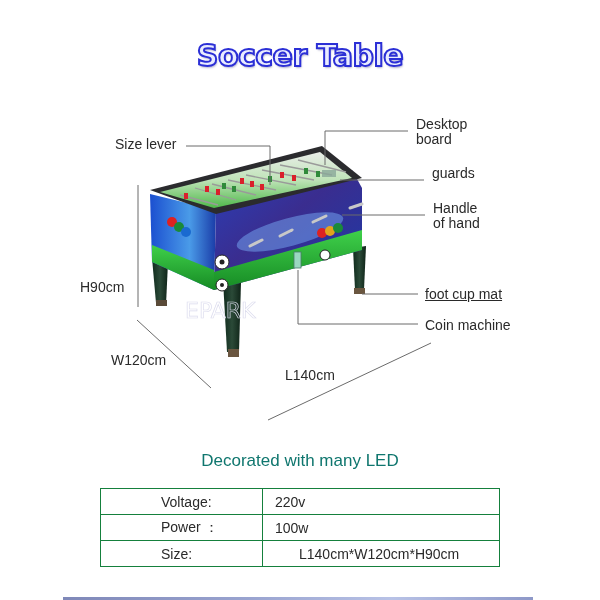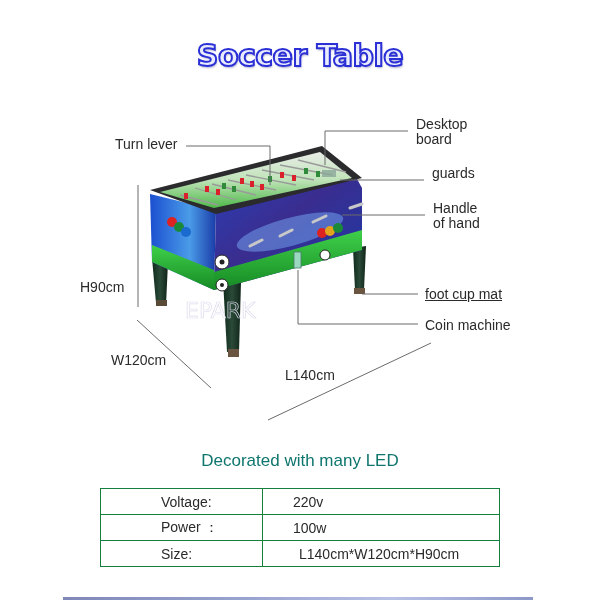--- a/index.html
+++ b/index.html
@@ -13,21 +13,21 @@
   }
   .label { position: absolute; font-size: 14px; color: #2a2a2a; line-height: 15px; white-space: nowrap; }
   .stage { position: absolute; left: 0; top: 0; width: 600px; height: 600px; }
   .subtitle { position: absolute; left: 0; top: 451px; width: 600px; text-align: center; font-size: 17px; color: #0f766e; }
   table.specs {
     position: absolute; left: 100px; top: 488px; width: 400px; border-collapse: collapse;
     font-size: 14px; color: #2a2a2a;
   }
   table.specs td { border: 1px solid #15803d; height: 25px; padding: 0; }
   table.specs td.k { width: 162px; padding-left: 60px; box-sizing: border-box; }
-  table.specs td.v { padding-left: 30px; }
+  table.specs td.v { padding-left: 12px; }
   table.specs tr:last-child td.v { padding-left: 36px; }
   .bottom-bar {
     position: absolute; left: 63px; top: 597px; width: 470px; height: 3px;
     background: linear-gradient(90deg, #7f88b8, #9aa4d0 40%, #b8c2e6 70%, #8e98c8);
   }
 </style>
 </head>
 <body>
 
 <div class="title">Soccer Table</div>
@@ -155,21 +155,21 @@
     <polyline points="298,270 298,324 418,324"></polyline>
 
     <line x1="138" y1="185" x2="138" y2="307"></line>
 
     <line x1="137" y1="320" x2="211" y2="388"></line>
 
     <line x1="268" y1="420" x2="431" y2="343"></line>
   </g>
 </svg>
 
-<div class="label" style="left:115px; top:137px;">Turn lever</div>
+<div class="label" style="left:115px; top:137px;">Size lever</div>
 <div class="label" style="left:416px; top:117px;">
   <div>Desktop</div>
   <div>board</div>
 </div>
 <div class="label" style="left:432px; top:166px;">guards</div>
 <div class="label" style="left:433px; top:201px;">
   <div>Handle</div>
   <div>of hand</div>
 </div>
 <div class="label" style="left:425px; top:287px;text-decoration:underline;">foot cup mat</div>

